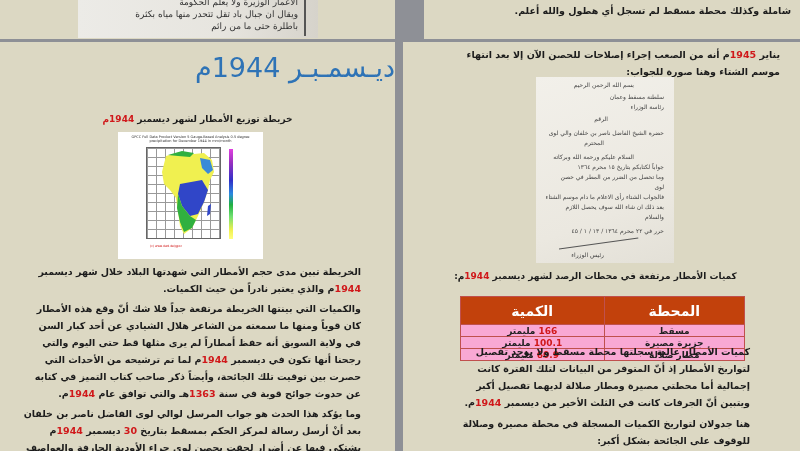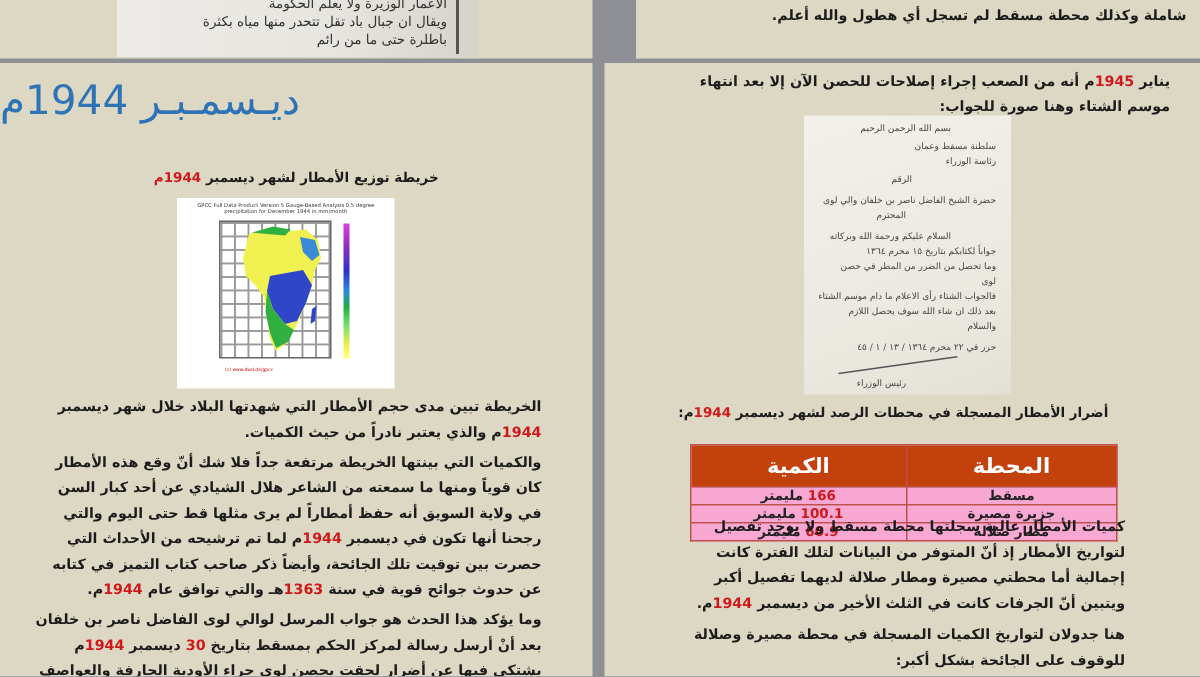--- a/index.html
+++ b/index.html
@@ -15,21 +15,21 @@
   #page-tr { left: 424px; top: 0; width: 397px; height: 39px; }
   
   #page-l { left: 0; top: 42px; width: 395px; height: 409px; }
   #page-r { left: 403px; top: 42px; width: 397px; height: 409px; }
 
   .scan-top { position: absolute; left: 78px; top: 0; width: 240px; height: 38px;
     background: linear-gradient(90deg, #ecebe7 0%, #e7e5df 60%, #d6d3cb 100%); }
   .scan-top .bar { position: absolute; right: 12px; top: 0; width: 2px; height: 36px; background: #555; }
   .scan-top .hw { position: absolute; right: 20px; font-family: "DejaVu Serif", serif; font-size: 9px; color: #333; direction: rtl; white-space: nowrap; }
 
-  .big-title { position: absolute; left: 0; right: 0; top: 10px; text-align: left; direction: rtl;
+  .big-title { position: absolute; left: 0; right: 0; top: 10px; text-align: right; direction: rtl;
     font-family: "DejaVu Sans", sans-serif; font-size: 27px; color: #2e73b6; letter-spacing: 1px; }
 
   .map-caption { position: absolute; left: 0; right: 0; top: 72px; text-align: center; direction: rtl; font-size: 9px; font-weight: bold; color: #1c1c1c; }
 
   .map-box { position: absolute; left: 118px; top: 90px; width: 145px; height: 127px; background: #fff; }
   .map-box .ttl { position: absolute; left: 8px; right: 8px; top: 3px; font-size: 3.5px; color: #333; text-align: center; line-height: 4px; }
   .map-box .grid { position: absolute; left: 28px; top: 15px; width: 75px; height: 92px;
     background-image: linear-gradient(#999 1px, transparent 1px), linear-gradient(90deg, #999 1px, transparent 1px);
     background-size: 9px 9px; border: 1px solid #666; }
   .map-box .africa { position: absolute; left: 42px; top: 18px; width: 55px; height: 86px; }
@@ -123,21 +123,21 @@
     <div class="l" style="top:106px;">لوى</div>
     <div class="l" style="top:116px;">فالجواب الشتاء رأى الاعلام ما دام موسم الشتاء</div>
     <div class="l" style="top:126px;">بعد ذلك ان شاء الله سوف يحصل اللازم</div>
     <div class="l" style="top:136px;">والسلام</div>
     <div class="l" style="top:150px;">حرر في ٢٢ محرم ١٣٦٤ / ١٣ / ١ / ٤٥</div>
     <div class="sig"></div>
     <div class="l" style="top:174px;right:70px;">رئيس الوزراء</div>
   </div>
 
   <div class="tbl-caption">
-    <span>أضرار الأمطار المسجلة في محطات الرصد لشهر ديسمبر </span><span class="red">1944</span><span>م:</span>
+    <span>كميات الأمطار مرتفعة في محطات الرصد لشهر ديسمبر </span><span class="red">1944</span><span>م:</span>
   </div>
 
   <table class="rain">
     <thead>
       <tr>
         <th>المحطة</th>
         <th>الكمية</th>
       </tr>
     </thead>
     <tbody>

